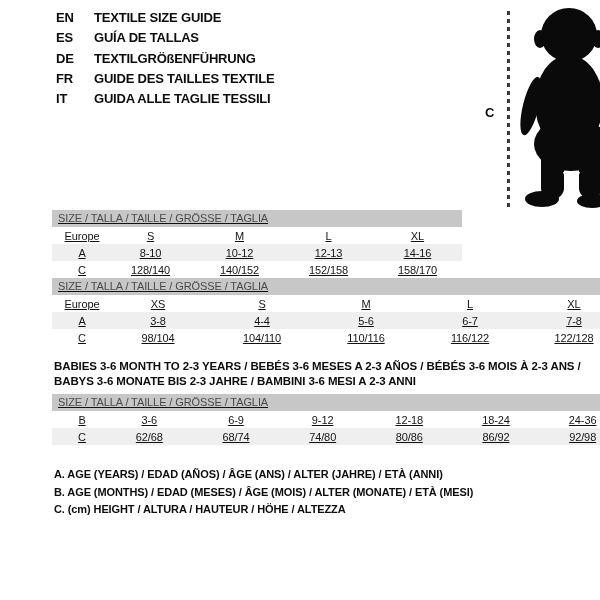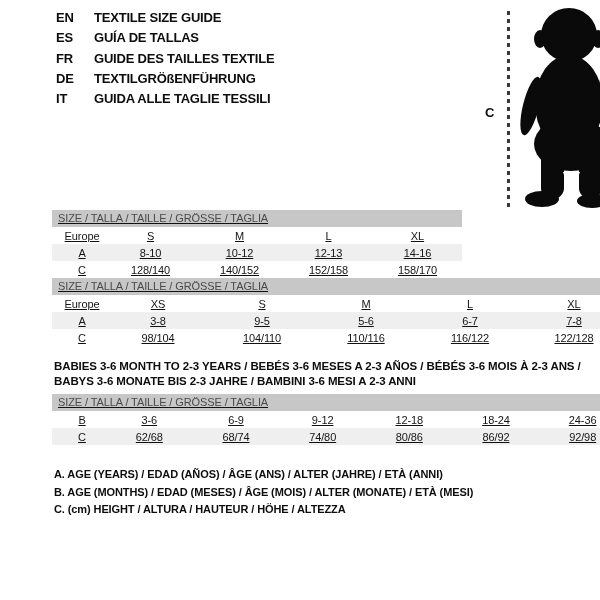--- a/index.html
+++ b/index.html
@@ -46,26 +46,26 @@
   <div class="lang-list">
     <div class="lang-row">
       <span class="lang-code">EN</span>
       <span class="lang-label">TEXTILE SIZE GUIDE</span>
     </div>
     <div class="lang-row">
       <span class="lang-code">ES</span>
       <span class="lang-label">GUÍA DE TALLAS</span>
     </div>
     <div class="lang-row">
+      <span class="lang-code">DE</span>
+      <span class="lang-label">TEXTILGRÖßENFÜHRUNG</span>
+    </div>
+    <div class="lang-row">
       <span class="lang-code">FR</span>
       <span class="lang-label">GUIDE DES TAILLES TEXTILE</span>
-    </div>
-    <div class="lang-row">
-      <span class="lang-code">DE</span>
-      <span class="lang-label">TEXTILGRÖßENFÜHRUNG</span>
     </div>
     <div class="lang-row">
       <span class="lang-code">IT</span>
       <span class="lang-label">GUIDA ALLE TAGLIE TESSILI</span>
     </div>
   </div>
 
   <div class="figure">
     <div class="dashline"></div>
     <span class="cmark">C</span>
@@ -146,21 +146,21 @@
           <td class="lbl">Europe</td>
           <td>XS</td>
           <td>S</td>
           <td>M</td>
           <td>L</td>
           <td>XL</td>
         </tr>
         <tr class="shaded">
           <td class="lbl">A</td>
           <td>3-8</td>
-          <td>9-5</td>
+          <td>4-4</td>
           <td>5-6</td>
           <td>6-7</td>
           <td>7-8</td>
         </tr>
         <tr>
           <td class="lbl">C</td>
           <td>98/104</td>
           <td>104/110</td>
           <td>110/116</td>
           <td>116/122</td>

